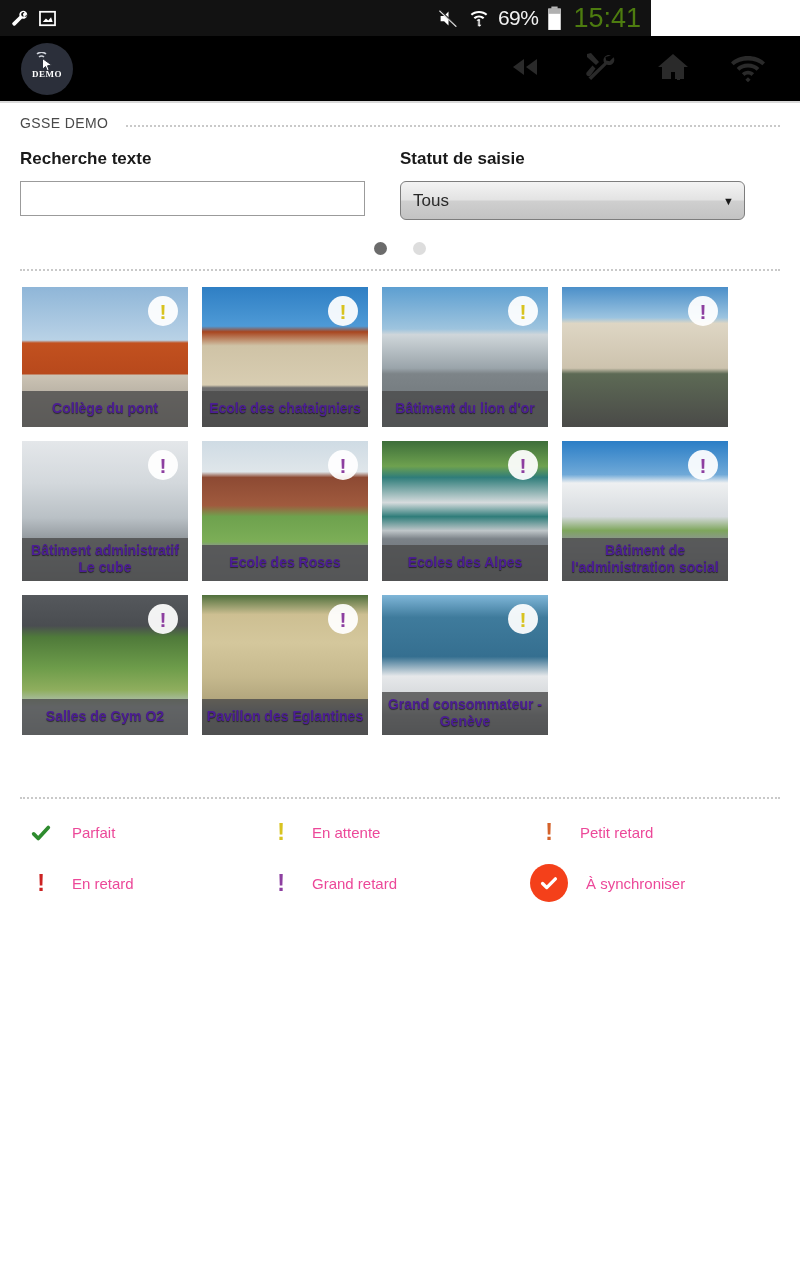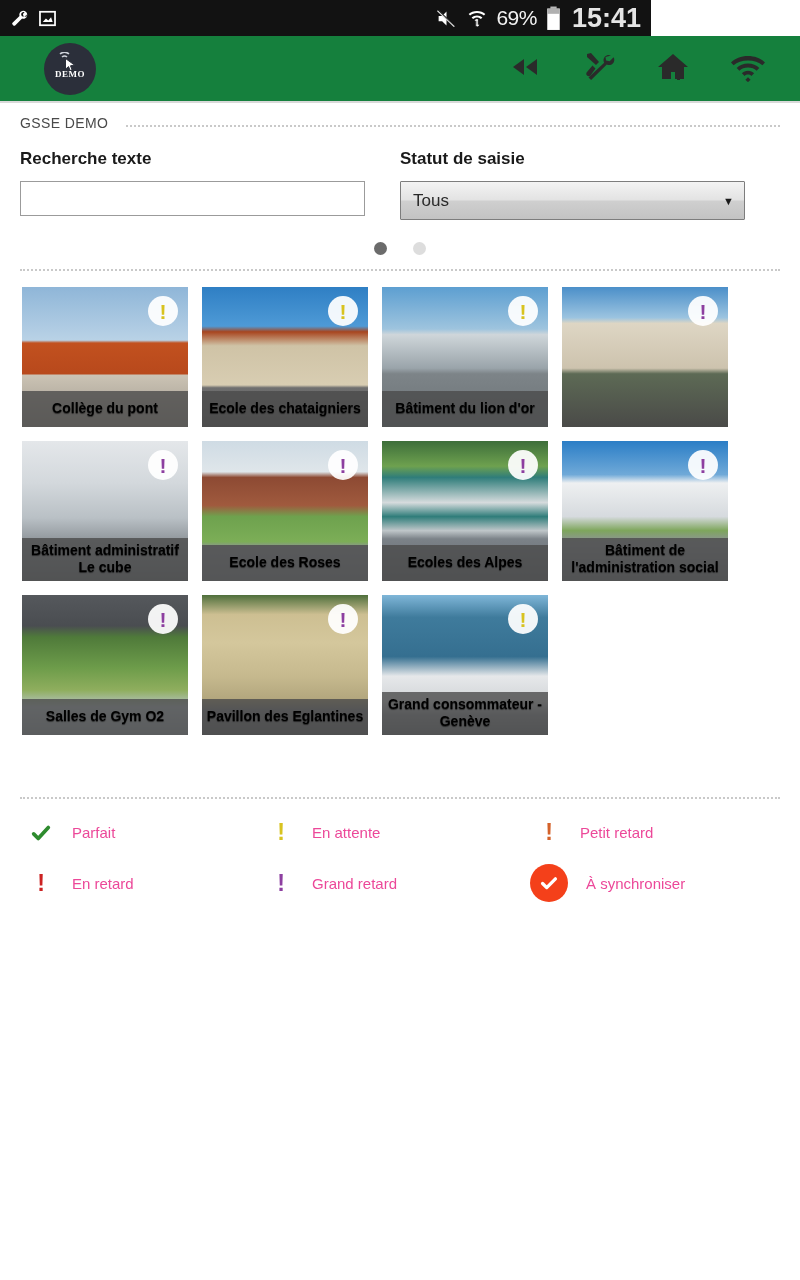--- a/index.html
+++ b/index.html
@@ -14,29 +14,29 @@
   .statusbar {
     height: 36px; width: 651px;
     background: #121212;
     display: flex; align-items: center;
     padding: 0 10px;
     color: #ffffff;
   }
   .sb-left { display: flex; align-items: center; gap: 9px; }
   .sb-right { margin-left: auto; display: flex; align-items: center; gap: 9px; }
   .sb-pct { font-size: 21px; letter-spacing: -0.5px; color: #f2f2f2; }
-  .sb-clock { font-size: 27px; color: #e5e5e5; letter-spacing: 0px; margin-left: 2px; font-weight: bold; }
+  .sb-clock { font-size: 27px; color: #4d7c0f; letter-spacing: 0px; margin-left: 2px; }
   .ico-svg { display: block; }
 
   
   .appbar {
     height: 67px; width: 800px;
-    background: #15803d;
+    background: #000000;
     display: flex; align-items: center;
-    padding: 0 34px 0 44px;
+    padding: 0 34px 0 21px;
     border-bottom: 2px solid #d9d9d9;
     gap: 8px;
   }
   .logo {
     width: 52px; height: 52px; border-radius: 50%;
     background: #2b2f3a;
     display: flex; flex-direction: column;
     align-items: center; justify-content: center;
     position: relative;
   }
@@ -66,21 +66,21 @@
   }
   .txtinput {
     width: 345px; height: 35px;
     border: 1px solid #9b9b9b; background: #ffffff;
     font-size: 15px; padding: 0 8px;
     font-family: "Liberation Sans", sans-serif;
     outline: none;
   }
   .selectbox {
     width: 345px; height: 39px;
-    border: 1px solid #7d7d7d; border-radius: 1px;
+    border: 1px solid #7d7d7d; border-radius: 6px;
     background: linear-gradient(to bottom, #f3f3f3 0%, #e3e3e3 48%, #cfcfcf 52%, #c3c3c3 100%);
     display: flex; align-items: center;
     padding: 0 10px 0 12px;
     font-size: 17px; color: #2a2a2a;
     cursor: pointer;
   }
   .selectbox .caret { margin-left: auto; font-size: 11px; color: #1a1a1a; }
 
   .pager { display: flex; justify-content: center; gap: 26px; padding: 22px 0 14px 0; }
   .pdot { width: 13px; height: 13px; border-radius: 50%; background: #dddddd; cursor: pointer; }
@@ -105,21 +105,21 @@
     background-size: cover; background-position: center;
   }
   .card .shade {
     position: absolute; left: 0; right: 0; bottom: 0;
     min-height: 36px;
     background: rgba(75,75,75,0.80);
     display: flex; align-items: center; justify-content: center;
     padding: 4px 4px 5px 4px;
   }
   .card .cname {
-    color: #000000; font-size: 14px; font-weight: bold;
+    color: #4c1d95; font-size: 14px; font-weight: bold;
     text-align: center; line-height: 17px;
     text-shadow: 0 1px 1px rgba(0,0,0,.55);
   }
   .badge {
     position: absolute; top: 9px; right: 10px;
     width: 30px; height: 30px; border-radius: 50%;
     background: rgba(255,255,255,0.93);
     display: flex; align-items: center; justify-content: center;
     font-size: 21px; font-weight: bold; line-height: 1;
     font-family: "Liberation Sans", sans-serif;

